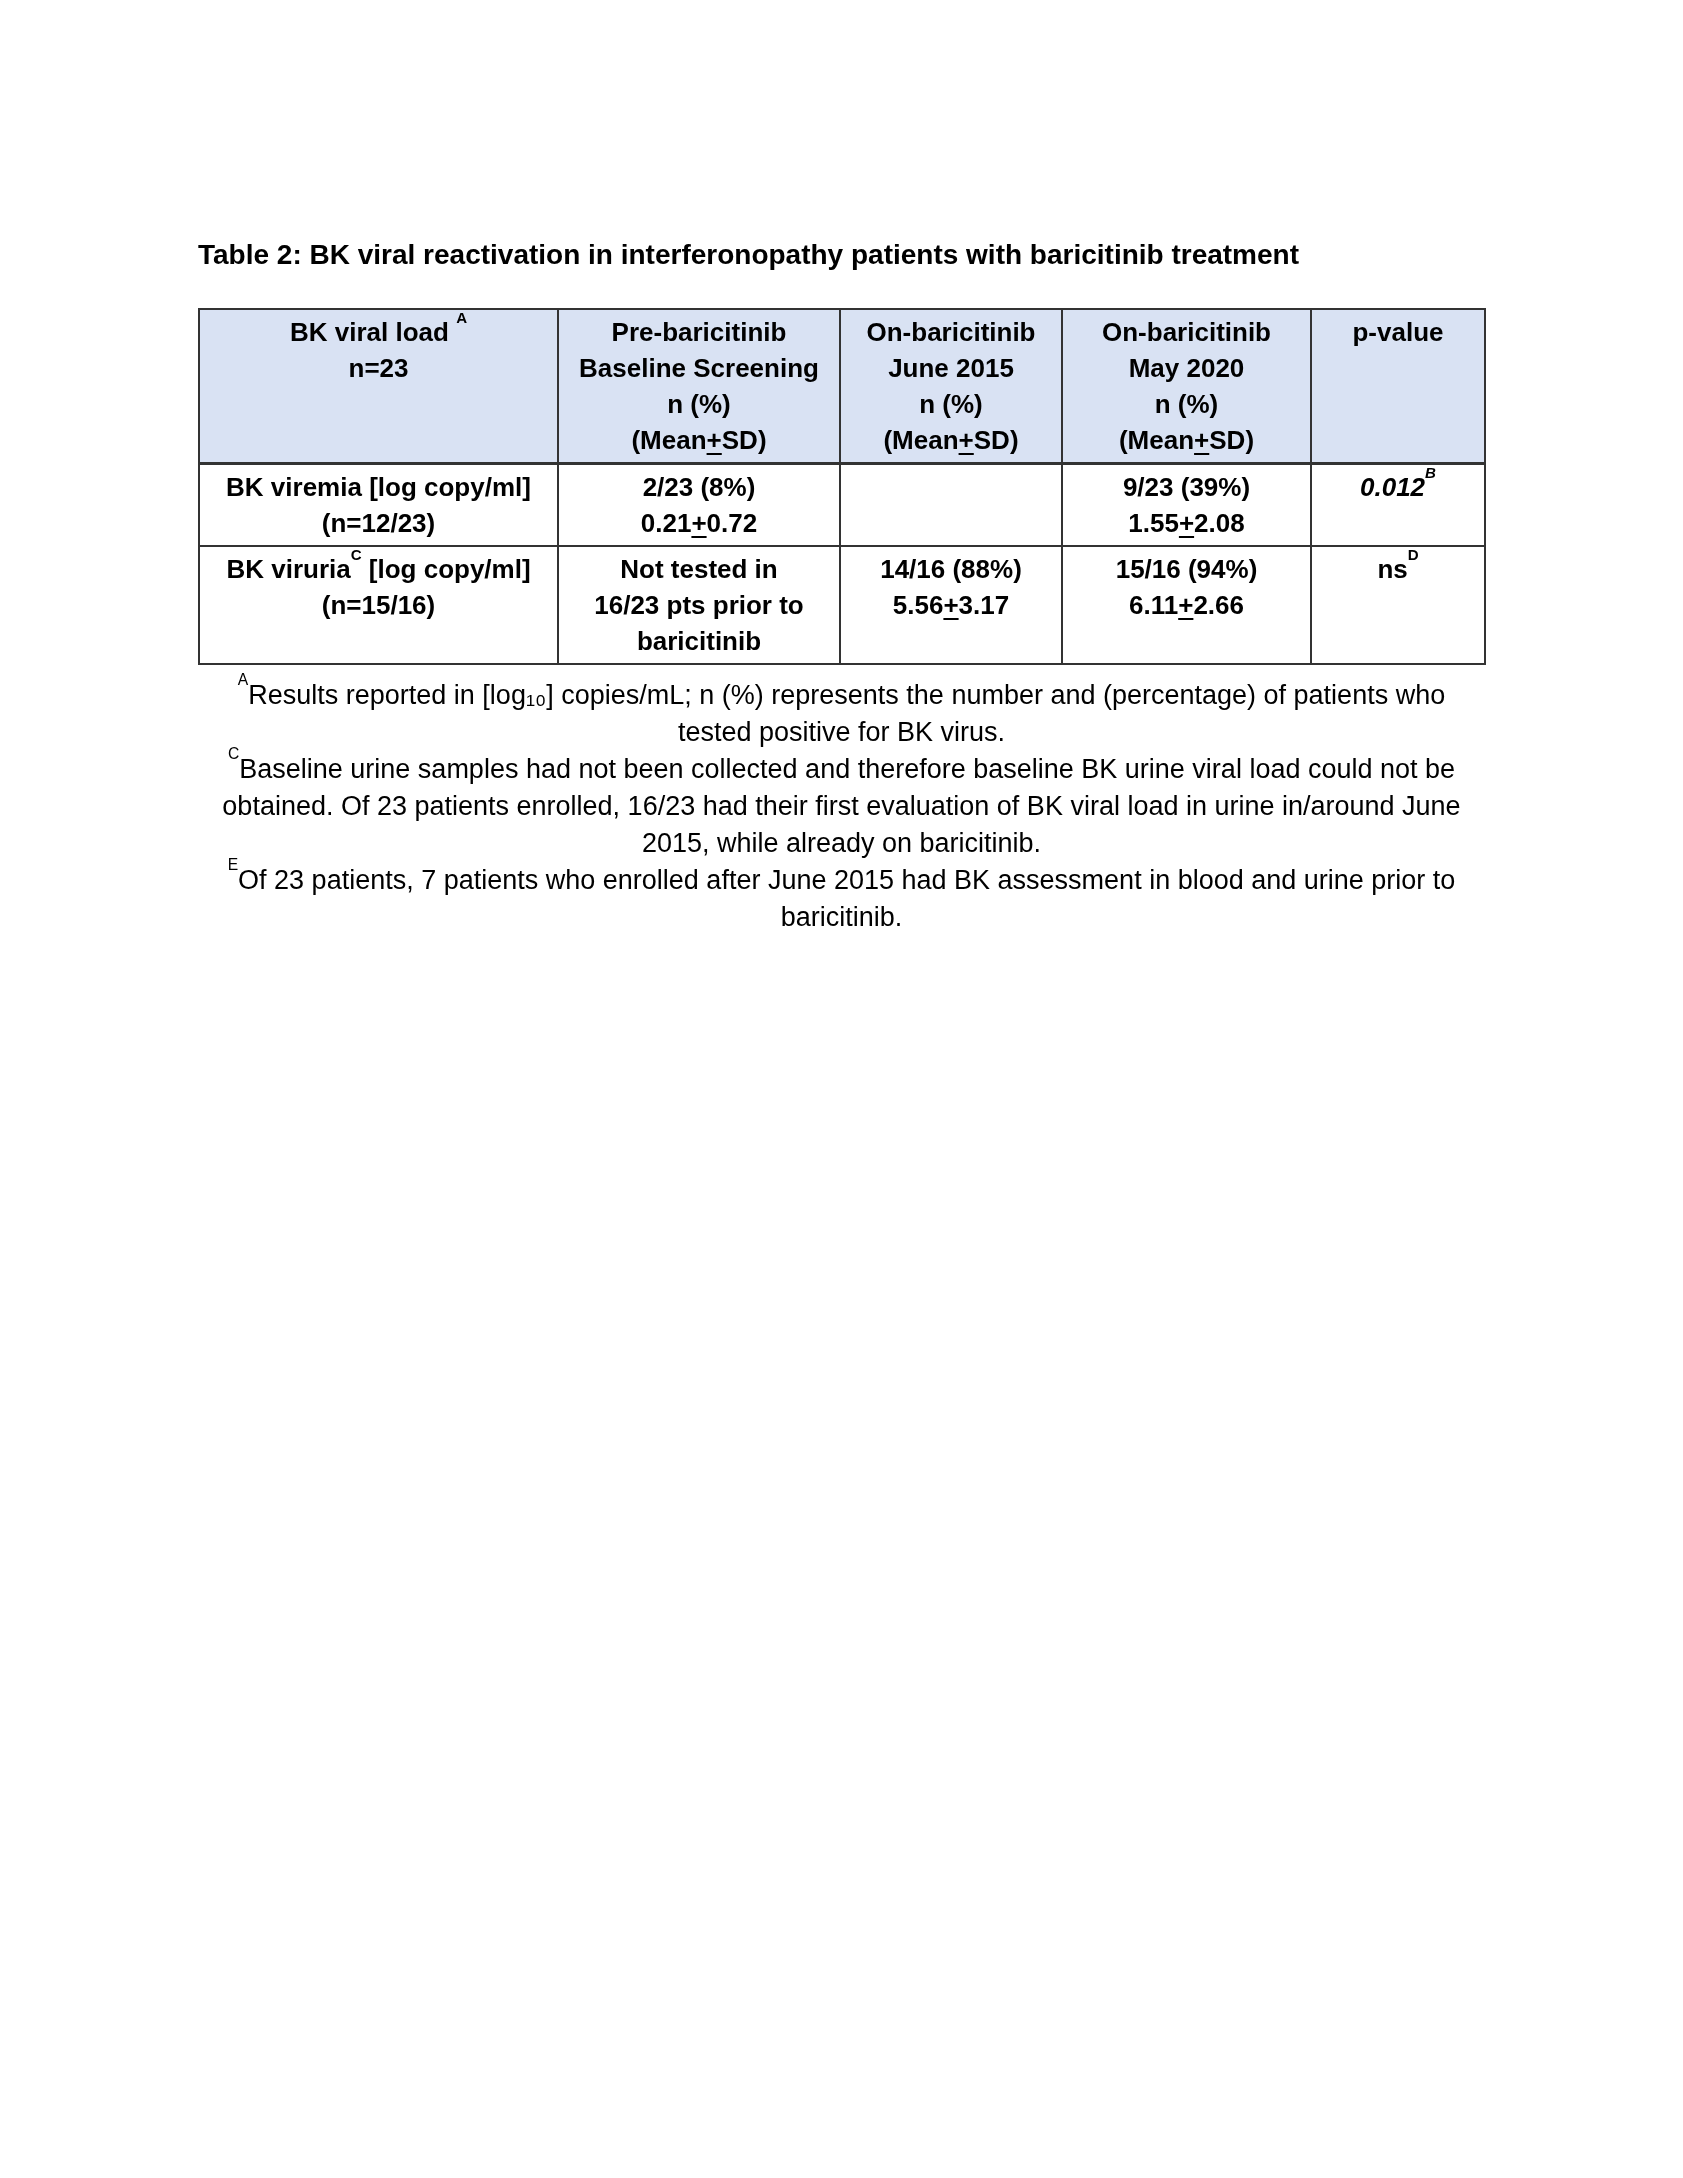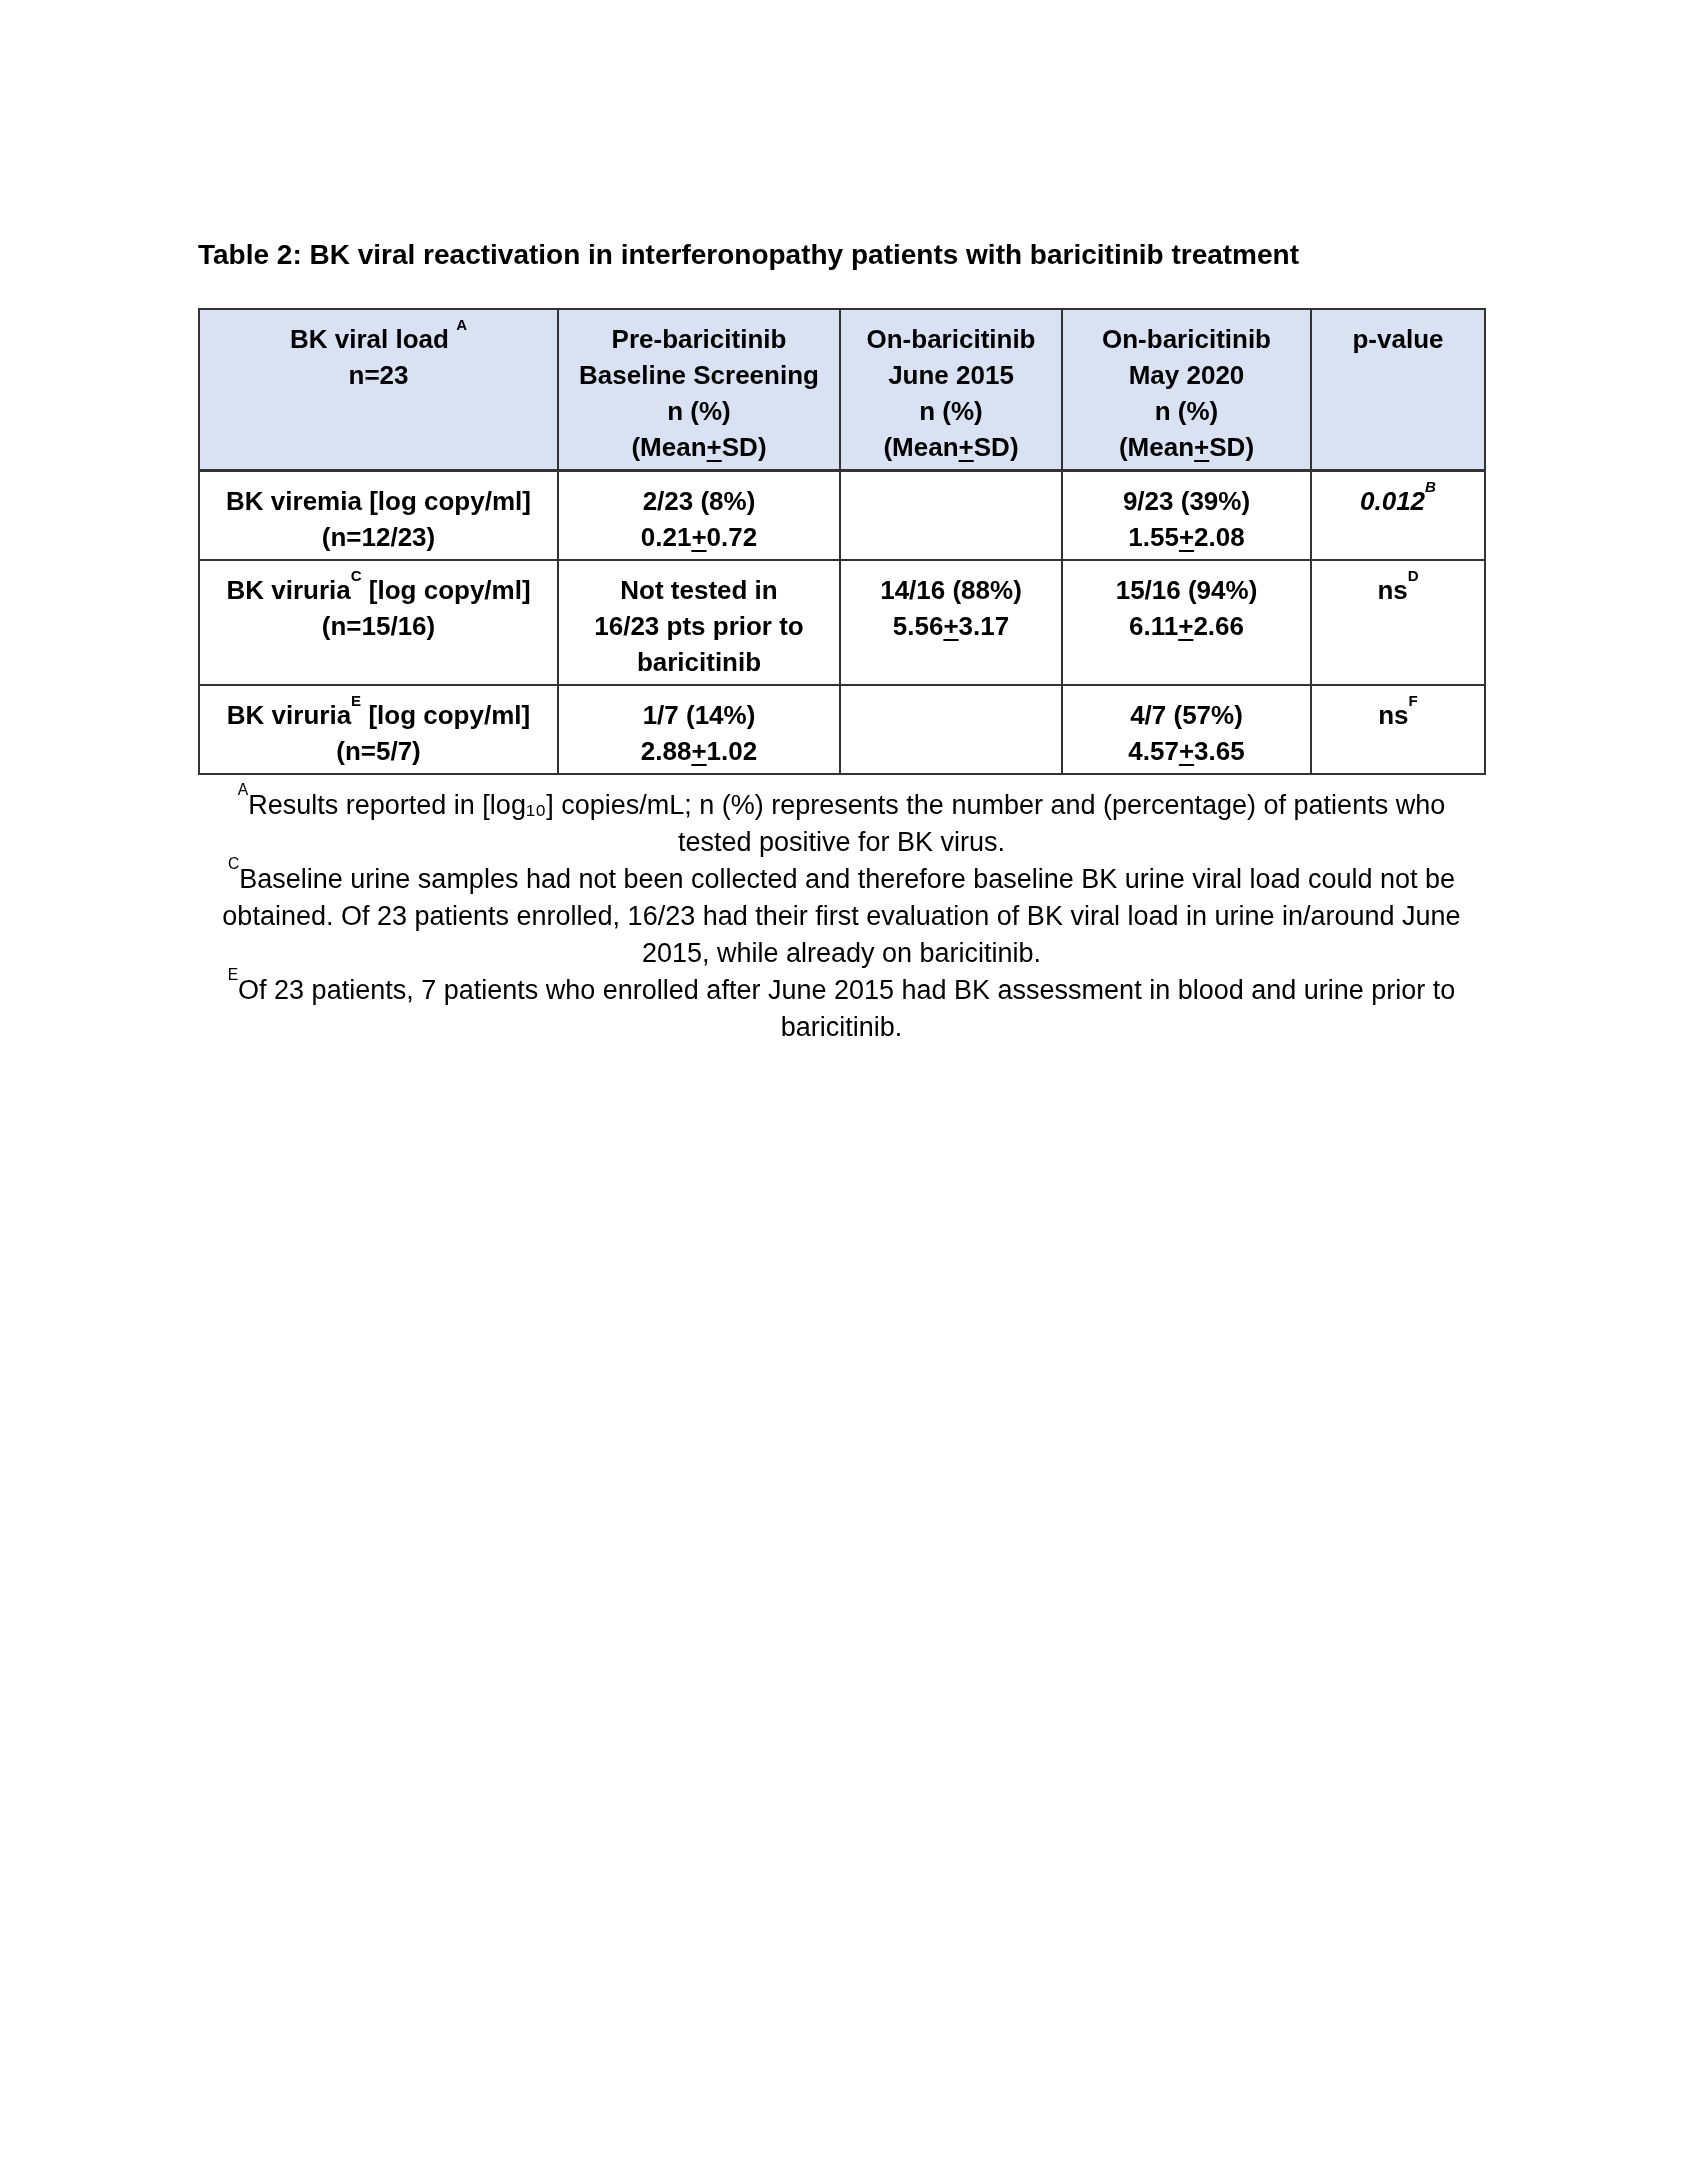--- a/index.html
+++ b/index.html
@@ -32,21 +32,21 @@
     border-collapse:collapse;
     border:2px solid var(--border);
   }
   .tbl th,.tbl td{
     border:2px solid var(--border);
     font-size:26px;
     font-weight:700;
     line-height:36px;
     text-align:center;
     vertical-align:top;
-    padding:11px 8px 4px 8px;
+    padding:4px 8px 4px 8px;
     overflow:hidden;
   }
   .tbl thead th{
     background:var(--header-bg);
     border-bottom:3px solid var(--border);
   }
   
   .tbl tbody tr:nth-child(1) td:nth-child(5){font-style:italic;}
   col.c1{width:359px;}
   col.c2{width:282px;}
@@ -105,27 +105,20 @@
           <td>9/23 (39%)<br>1.55<span class="pm">+</span>2.08</td>
           <td>0.012<sup>B</sup></td>
         </tr>
         <tr>
           <td>BK viruria<sup>C</sup> [log copy/ml]<br>(n=15/16)</td>
           <td>Not tested in<br>16/23 pts prior to<br>baricitinib</td>
           <td>14/16 (88%)<br>5.56<span class="pm">+</span>3.17</td>
           <td>15/16 (94%)<br>6.11<span class="pm">+</span>2.66</td>
           <td>ns<sup>D</sup></td>
         </tr>
-        <tr>
-          <td>BK viruria<sup>E</sup> [log copy/ml]<br>(n=5/7)</td>
-          <td>1/7 (14%)<br>2.88<span class="pm">+</span>1.02</td>
-          <td></td>
-          <td>4/7 (57%)<br>4.57<span class="pm">+</span>3.65</td>
-          <td>ns<sup>F</sup></td>
-        </tr>
       </tbody>
   </table>
 
   <div class="footnotes" id="footnotes">
       <div class="footnote"><sup>A</sup>Results reported in [log₁₀] copies/mL; n (%) represents the number and (percentage) of patients who tested positive for BK virus.</div>
       <div class="footnote"><sup>C</sup>Baseline urine samples had not been collected and therefore baseline BK urine viral load could not be obtained. Of 23 patients enrolled, 16/23 had their first evaluation of BK viral load in urine in/around June 2015, while already on baricitinib.</div>
       <div class="footnote"><sup>E</sup>Of 23 patients, 7 patients who enrolled after June 2015 had BK assessment in blood and urine prior to baricitinib.</div>
     </div>
 </div>
 

